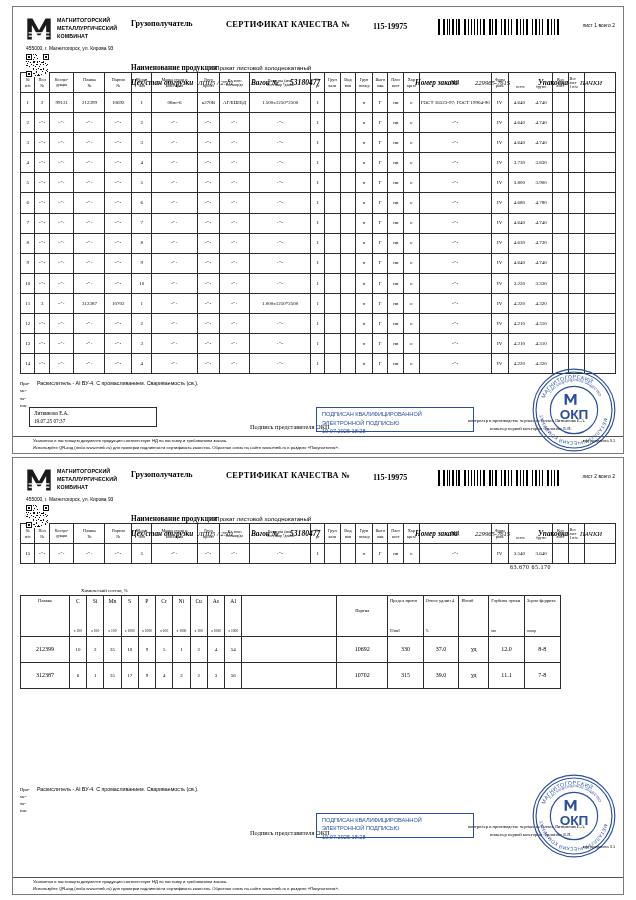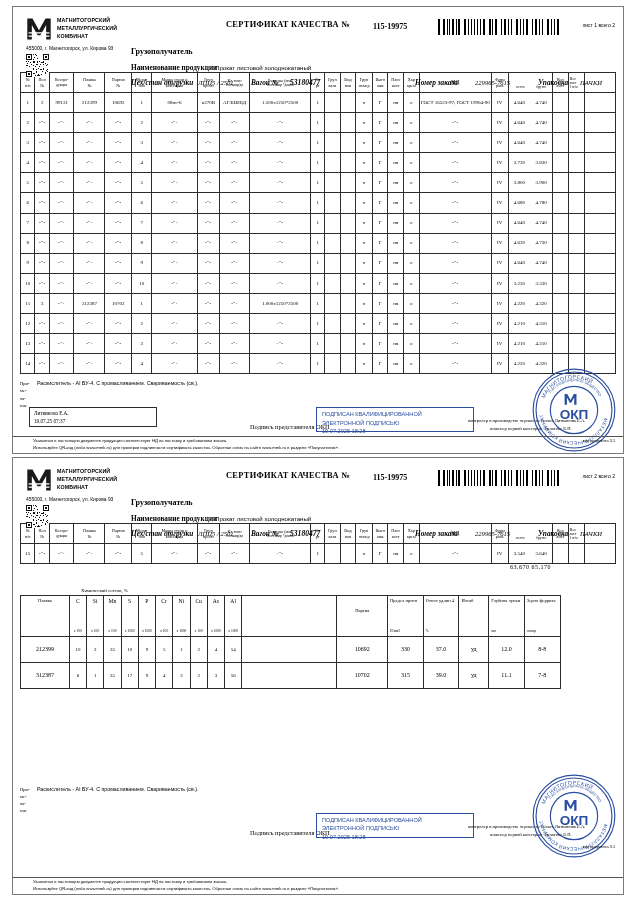--- a/index.html
+++ b/index.html
@@ -20,21 +20,21 @@
   #page1{height:448px;margin-top:6px;}
   #page2{height:438px;margin-top:3px;}
 
   
   .hdr{position:relative;height:52px;}
   .logo-wrap{position:absolute;left:13px;top:9px;display:flex;align-items:flex-start;}
   .logo-mark{width:26px;height:26px;flex:0 0 26px;}
   .logo-txt{margin-left:5px;font-size:5.3px;font-weight:bold;line-height:1.55;letter-spacing:.15px;}
   .addr{position:absolute;left:13px;top:39px;font-size:4.9px;white-space:nowrap;}
   .qr{position:absolute;left:13px;top:47px;width:23px;height:23px;}
-  .consignee{position:absolute;left:118px;top:40px;font-size:8px;font-weight:bold;font-family:"Liberation Serif",serif;}
+  .consignee{position:absolute;left:118px;top:12px;font-size:8px;font-weight:bold;font-family:"Liberation Serif",serif;}
   .cert-title{position:absolute;left:213px;top:13px;font-size:8.4px;font-weight:bold;font-family:"Liberation Serif",serif;letter-spacing:.3px;}
   .cert-no{position:absolute;left:360px;top:15px;font-size:8px;font-weight:bold;font-family:"Liberation Serif",serif;}
   .barcode{position:absolute;left:424px;top:12px;width:126px;height:16px;}
   .sheet{position:absolute;right:8px;top:15px;font-size:5px;}
 
   
   .prodname{position:absolute;left:118px;top:56px;font-size:7.3px;font-weight:bold;font-family:"Liberation Serif",serif;}
   .prodval{position:absolute;left:202px;top:57px;font-size:6.1px;}
   .row2{position:absolute;left:0;top:71px;width:100%;height:11px;font-style:italic;}
   .r2 {position:absolute;font-family:"Liberation Serif",serif;}

